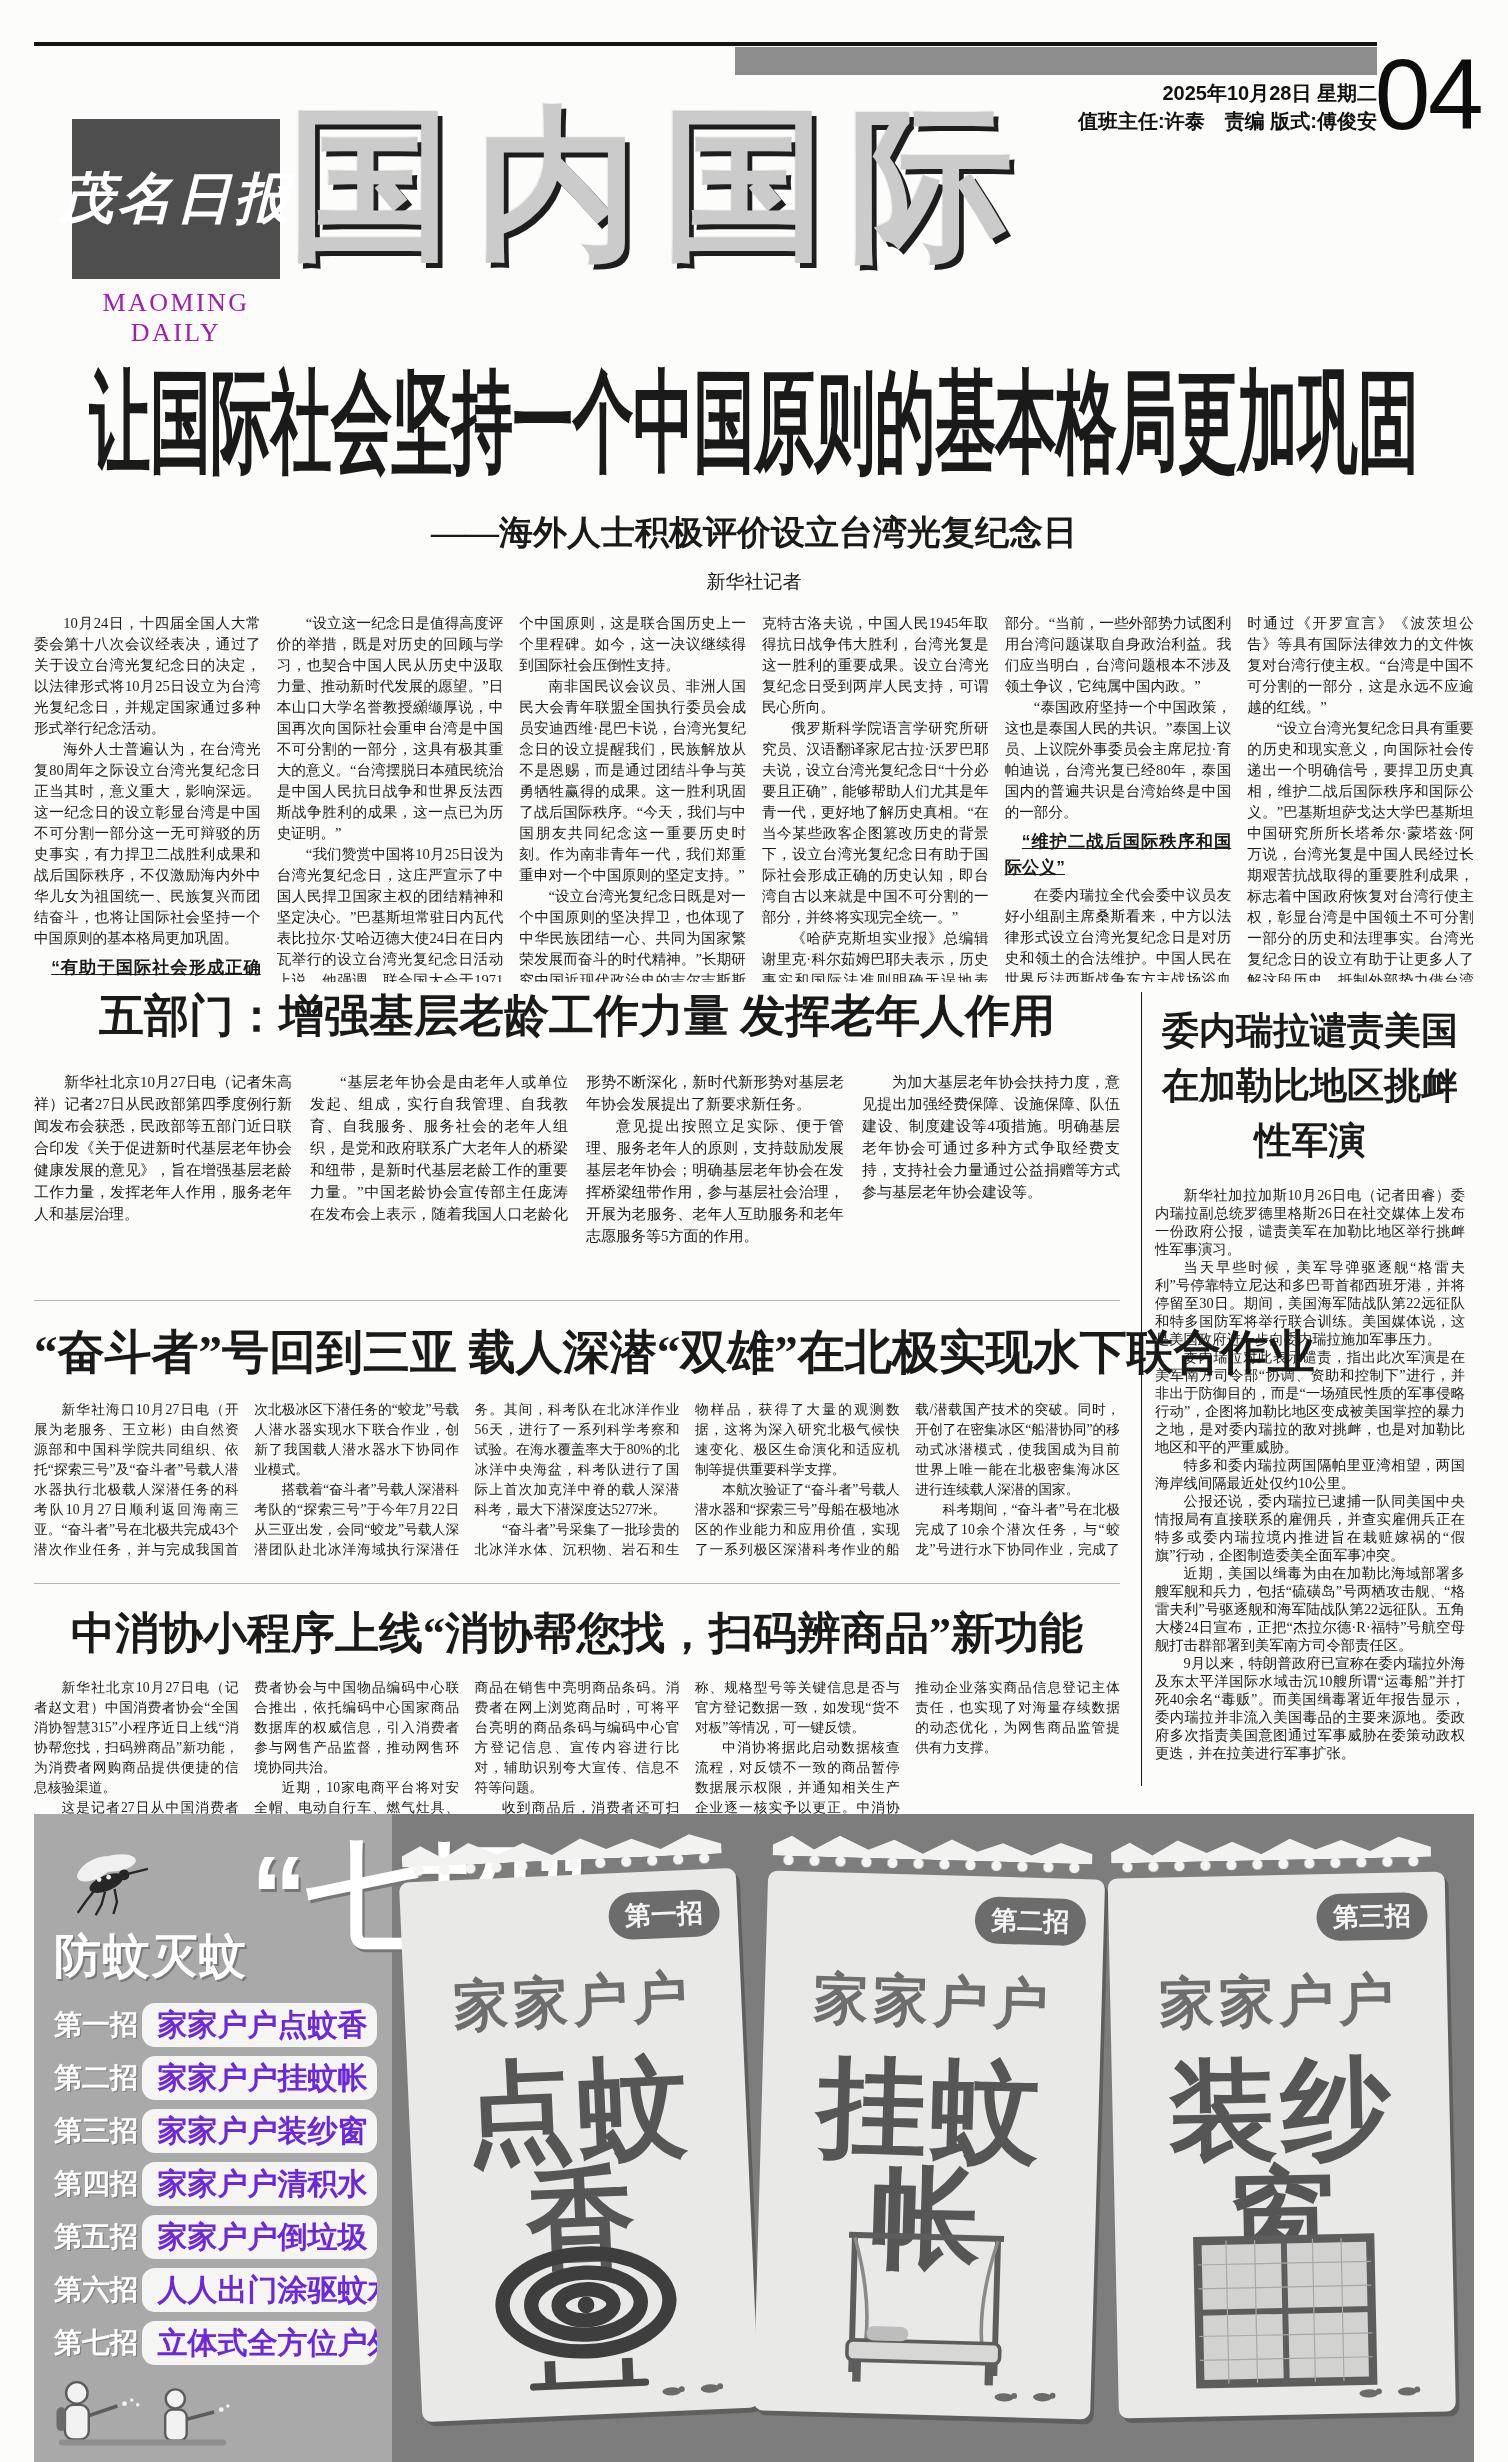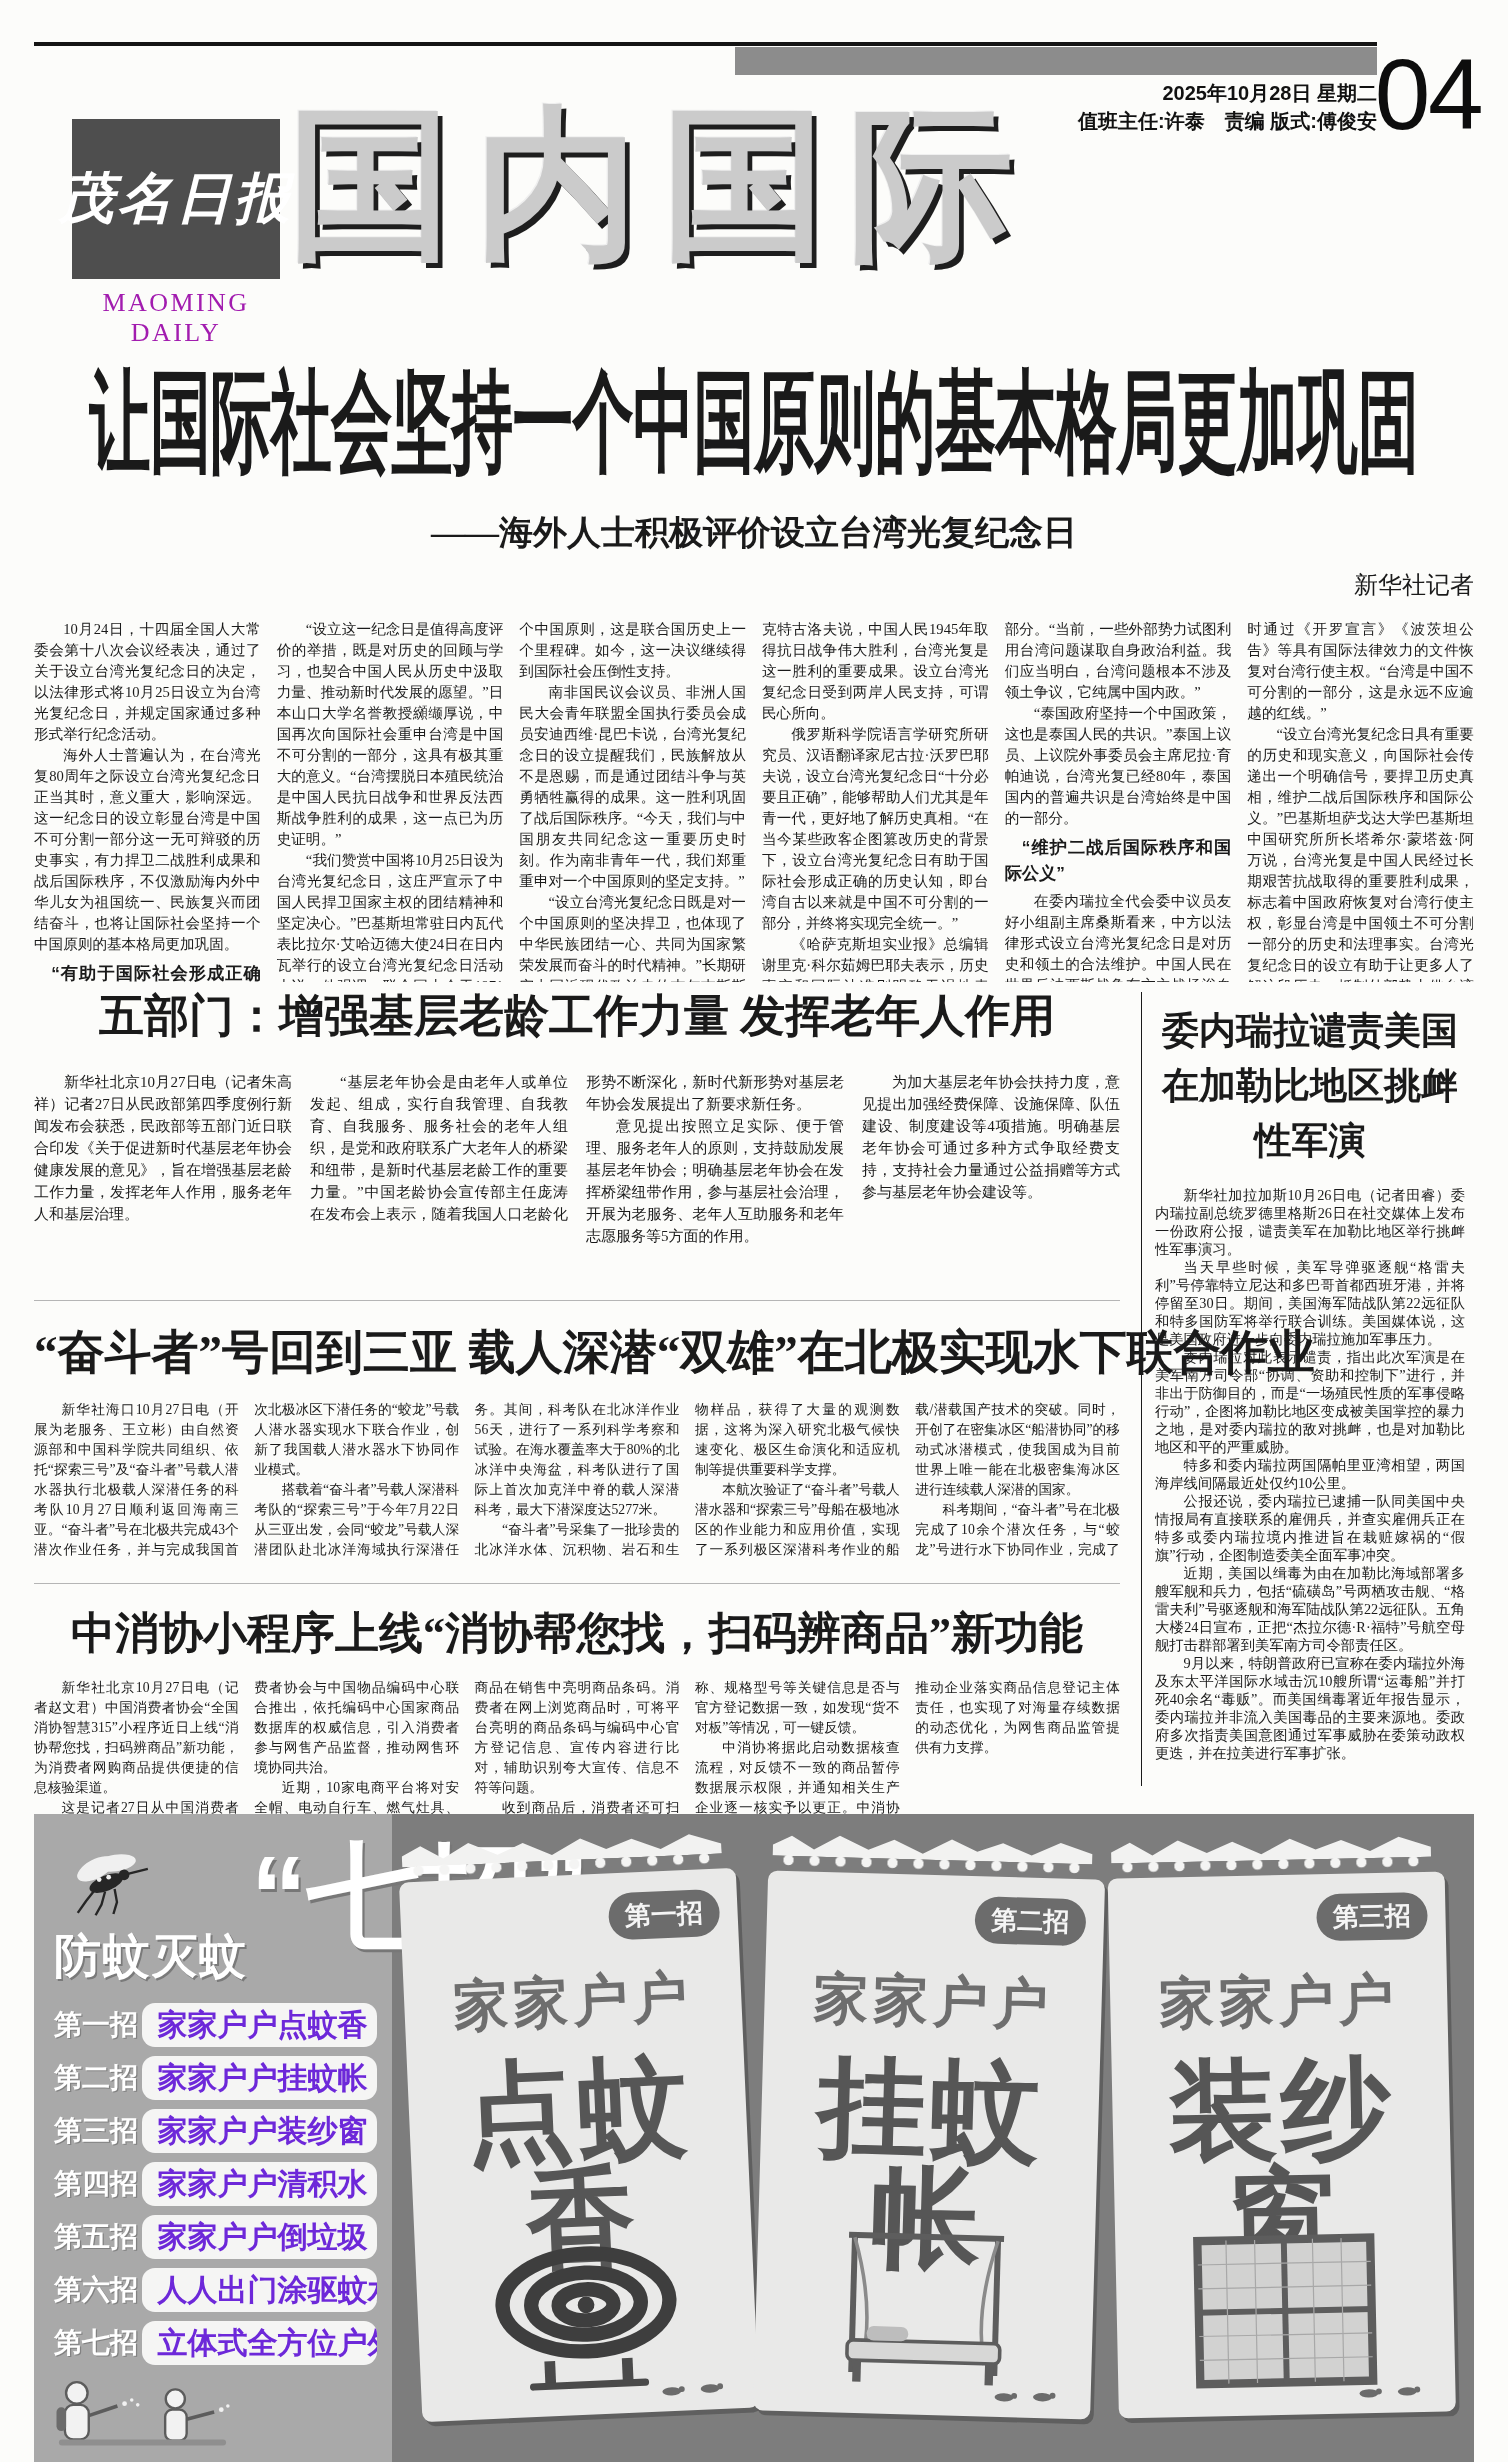--- a/index.html
+++ b/index.html
@@ -20,27 +20,27 @@
   .logo-en{position:absolute;left:38px;top:288px;width:208px;text-align:center;font-size:26px;
            letter-spacing:2.4px;color:#a21caf;}
   .section-title{position:absolute;left:254px;top:104px;font-size:164px;line-height:1;font-weight:900;
                  color:#cbcbcb;letter-spacing:23px;white-space:nowrap;
                  text-shadow:4.8px 5.4px 0 #1e1e1e,-1.2px -1.2px 0 #efefef;}
   
   .art-lead{position:absolute;left:34px;top:349px;width:1440px;height:633px;overflow:hidden;}
   .lead-hl{font-size:61px;font-weight:900;white-space:nowrap;text-align:center;
            transform:scaleY(1.82);transform-origin:top center;letter-spacing:-0.6px;}
   .lead-sub{margin-top:79px;text-align:center;font-size:34px;font-weight:bold;}
-  .lead-byline{margin-top:13px;text-align:right;font-size:24px;}
+  .lead-byline{margin-top:13px;text-align:center;font-size:19px;}
   .lead-body{margin-top:18px;height:407px;column-count:6;column-gap:16px;overflow:hidden;
              font-size:14.6px;line-height:21px;text-align:justify;}
   .lead-body p,.colbody p{margin:0;}
   .b-p{text-indent:2em;}
   .b-sub{font-family:"Liberation Sans","DejaVu Sans",sans-serif;font-weight:bold;font-size:1.18em;
-         line-height:1.5;margin:6px 0 4.8px 0 !important;text-indent:1em;}
+         line-height:1.5;margin:6px 0 4.8px 0 !important;text-indent:1em;text-decoration:underline;}
   
   .mid{position:absolute;left:34px;top:986px;width:1440px;height:812px;}
   .mid-left{position:absolute;left:0;top:0;width:1086px;height:812px;}
   .v-divider{position:absolute;left:1107px;top:6px;width:1.2px;height:794px;background:#1a1a1a;}
   .mid-right{position:absolute;left:1073px;top:0;width:310px;height:806px;overflow:hidden;margin-left:48px;}
   .h2-line{font-size:45px;font-weight:900;text-align:center;white-space:nowrap;margin:0;}
   .hr-light{border:none;border-top:0.9px solid #b5b5b5;margin:23px 0 20px 0;}
   .colbody{overflow:hidden;text-align:justify;}
   .body-aging{margin-top:25px;height:206px;column-count:4;column-gap:18px;font-size:15px;line-height:22px;}
   .body-sub5{margin-top:15.5px;height:160px;column-count:5;column-gap:15.5px;font-size:13.7px;line-height:20px;}

